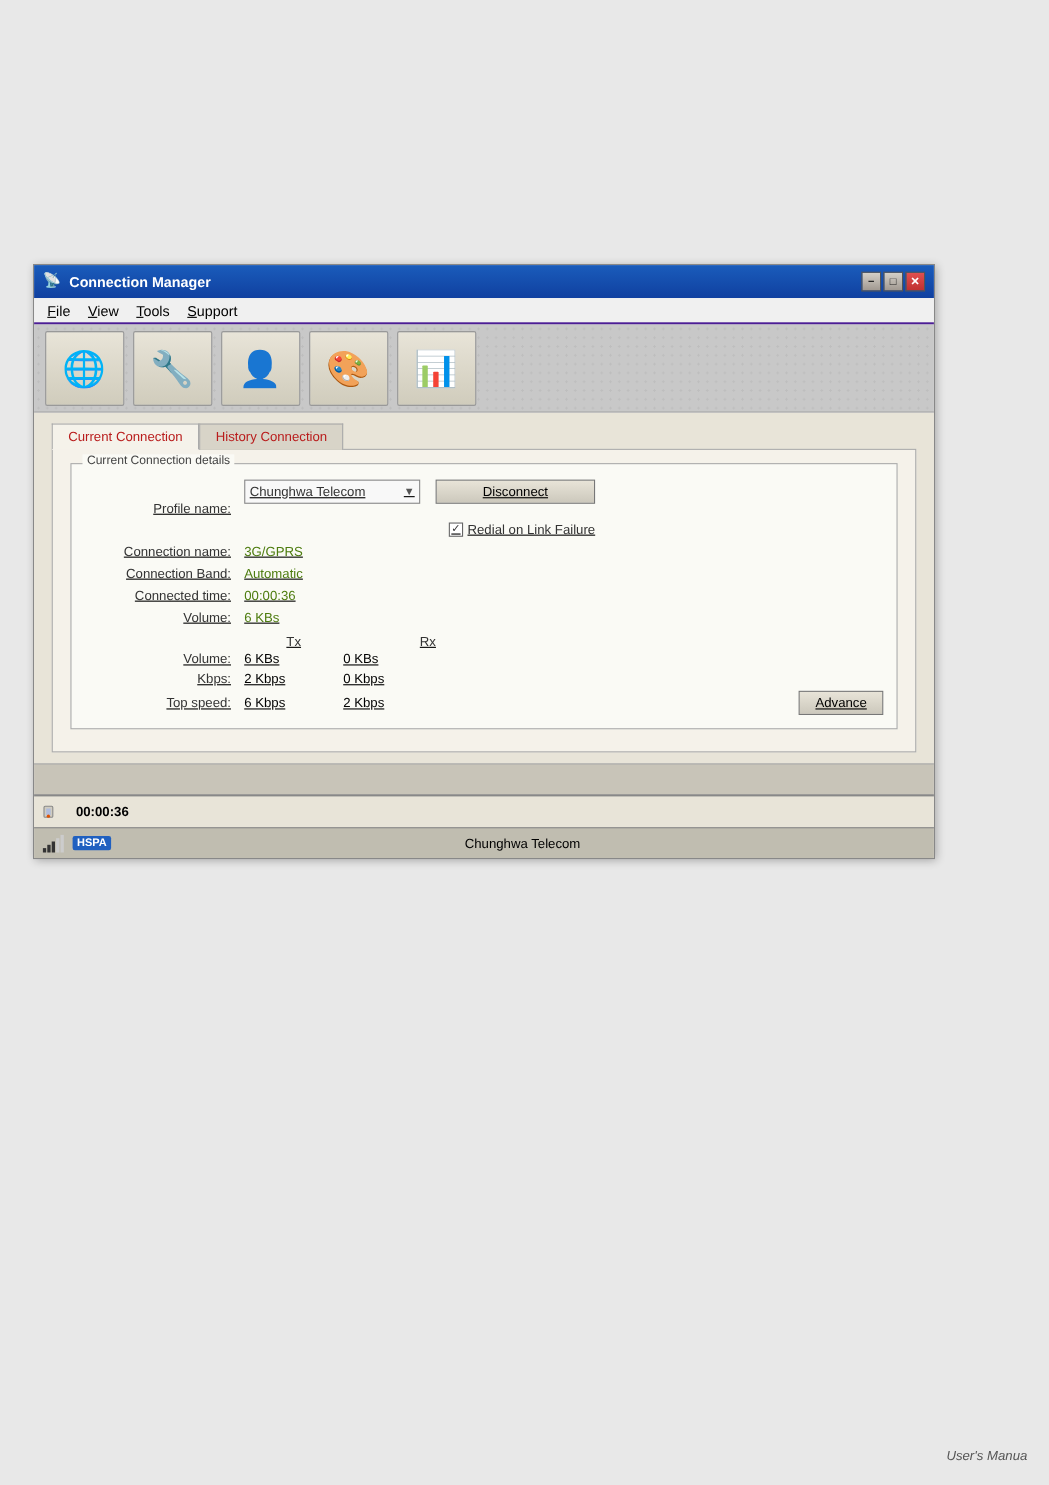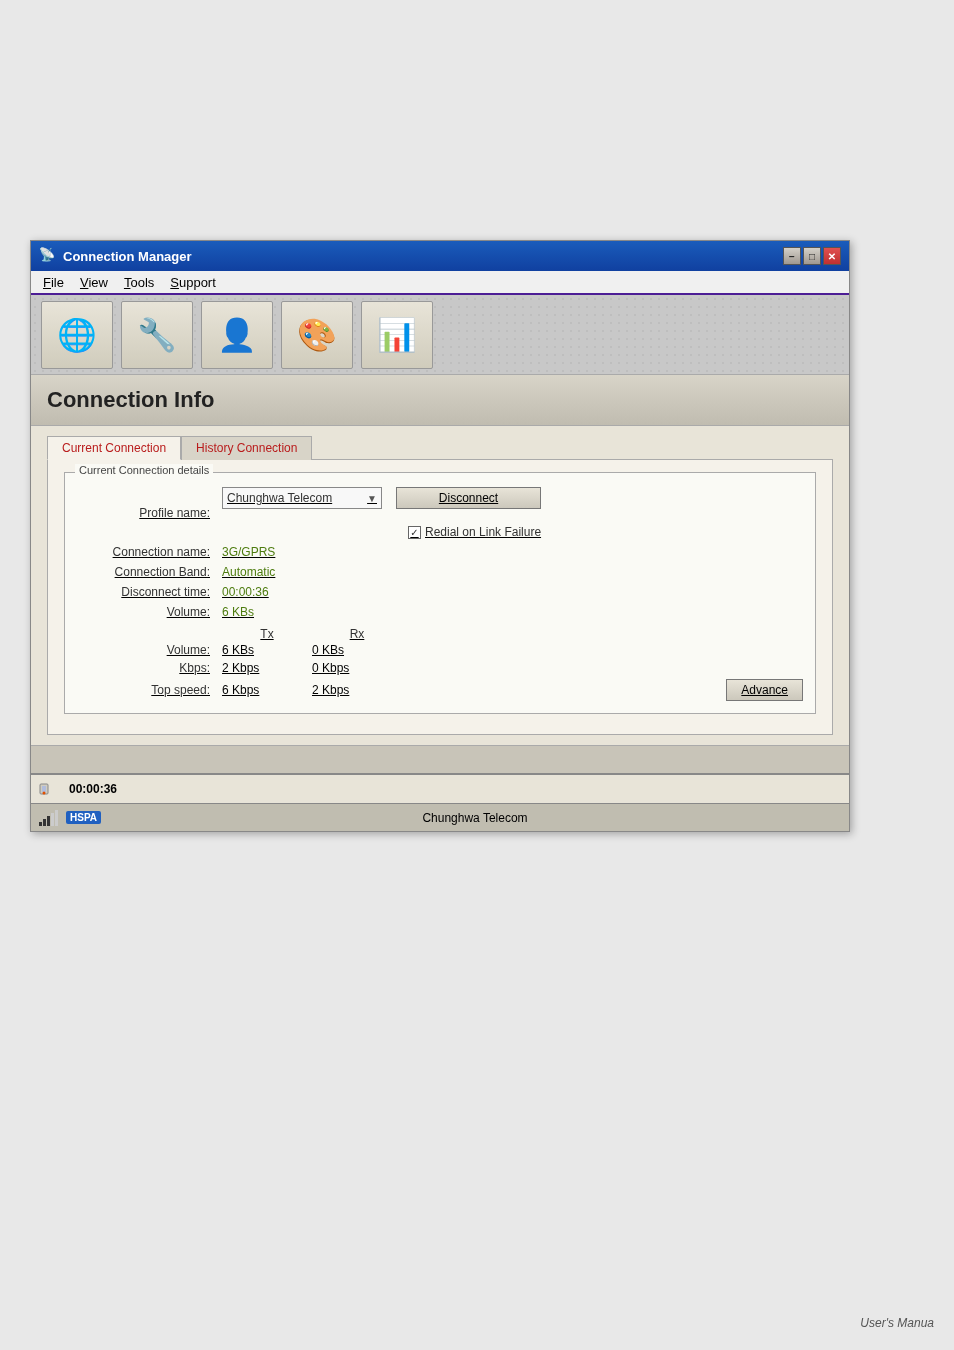--- a/index.html
+++ b/index.html
@@ -283,20 +283,21 @@
 
     
     .txrx-section {
       margin-top: 8px;
     }
 
     .txrx-header {
       display: flex;
       margin-left: 145px;
       margin-bottom: 2px;
+      gap: 32px;
     }
 
     .txrx-col-header {
       width: 90px;
       font-size: 12px;
       color: #333;
       text-align: center;
     }
 
     .txrx-row {
@@ -448,23 +449,20 @@
         <div class="toolbar-icon">👤</div>
       </div>
       <div class="toolbar-btn">
         <div class="toolbar-icon">🎨</div>
       </div>
       <div class="toolbar-btn">
         <div class="toolbar-icon">📊</div>
       </div>
     </div>
 
-    <div class="section-header">
-      <span>Connection Info</span>
-    </div>
 
     <div class="content-area">
 
       <div class="tabs">
         <div class="tab active">Current Connection</div>
         <div class="tab">History Connection</div>
       </div>
 
       <div class="details-panel">
         <div class="panel-group">
@@ -493,21 +491,21 @@
               <div class="info-label">Connection name:</div>
               <div class="info-value">3G/GPRS</div>
             </div>
 
             <div class="info-row">
               <div class="info-label">Connection Band:</div>
               <div class="info-value">Automatic</div>
             </div>
 
             <div class="info-row">
-              <div class="info-label">Disconnect time:</div>
+              <div class="info-label">Connected time:</div>
               <div class="info-value">00:00:36</div>
             </div>
 
             <div class="info-row">
               <div class="info-label">Volume:</div>
               <div class="info-value">6 KBs</div>
             </div>
 
             <div class="txrx-section">
               <div class="txrx-header">

